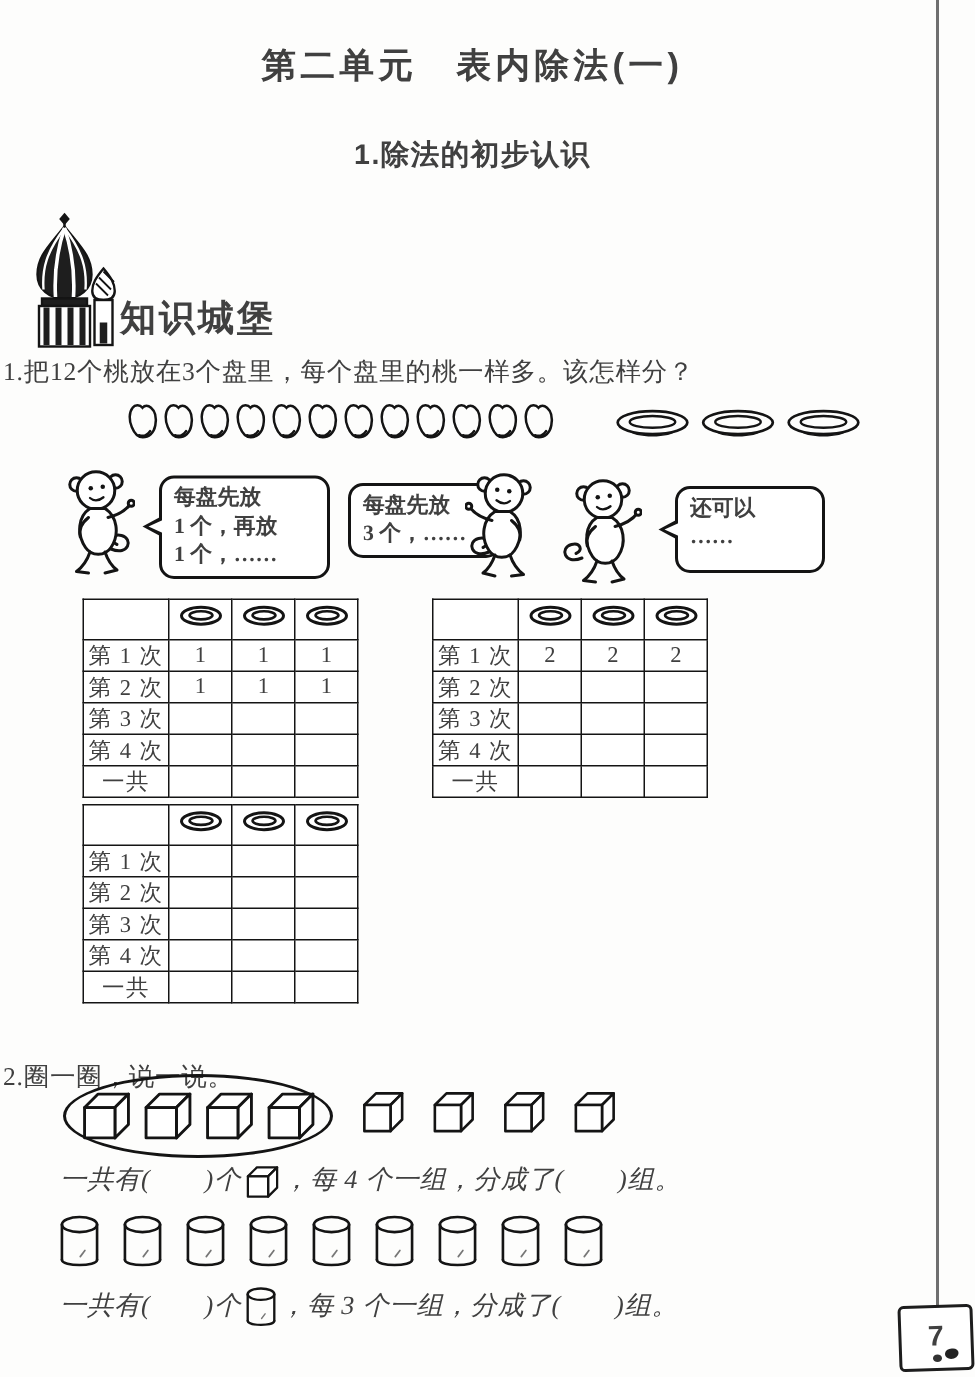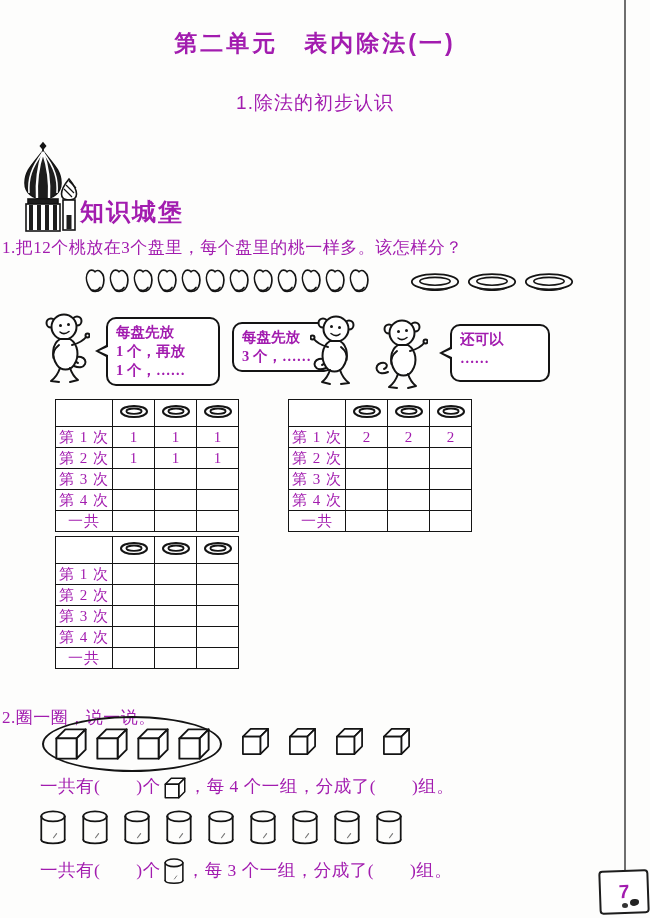--- a/index.html
+++ b/index.html
@@ -1,21 +1,21 @@
 <!DOCTYPE html>
 <html><head>
 <meta charset="utf-8">
 <style>
   html,body{margin:0;padding:0;background:#e8e8e8;}
   .page{position:relative;width:650px;height:918px;background:#fdfdfc;margin:0 auto;
-        font-family:"Liberation Serif",serif;color:#a21caf;overflow:hidden;}
+        font-family:"Liberation Serif",serif;color:#404040;overflow:hidden;}
   .abs{position:absolute;}
   .title{top:28px;left:0;right:20px;text-align:center;font-size:23px;font-weight:bold;
          letter-spacing:3px;font-family:"Liberation Sans",sans-serif;}
-  .subtitle{top:90px;left:0;right:20px;text-align:center;font-size:19px;font-weight:normal;
+  .subtitle{top:90px;left:0;right:20px;text-align:center;font-size:19px;font-weight:bold;
             letter-spacing:1px;font-family:"Liberation Sans",sans-serif;}
   .section-label{left:80px;top:196px;font-size:24px;font-weight:bold;letter-spacing:2px;
                  font-family:"Liberation Sans",sans-serif;}
   .q-text{font-size:17px;letter-spacing:.5px;}
   .q1-text{left:2px;top:236px;}
   .q2-text{left:2px;top:686px;margin-top:20px;}
   .peach-row{left:84px;top:267px;display:flex;gap:2px;}
   .plate-row{left:410px;top:272px;display:flex;gap:7px;}
   .bubble{position:absolute;border:2px solid #141414;border-radius:10px;background:#fff;
           padding:4px 8px;font-size:14.5px;line-height:1.3;font-weight:600;}
@@ -30,21 +30,21 @@
       border-top:5px solid transparent;border-bottom:5px solid transparent;border-left:11px solid #fff;}
   .wtable{border-collapse:collapse;background:#fff;}
   .wtable td{border:1.7px solid #141414;text-align:center;padding:0;vertical-align:middle;}
   .wtable .lbl{width:56px;font-size:15px;letter-spacing:1px;}
   .wtable .hd{height:26px;width:41px;}
   .wtable .val{height:20px;width:41px;font-size:15px;}
   .wtable tr td.lbl{height:20px;font-family:Liberation Serif, serif;}
   .cube-ellipse{left:42px;top:716px;width:180px;height:56px;border:2.2px solid #141414;
                 border-radius:50%;display:flex;align-items:center;justify-content:center;gap:5px;box-sizing:border-box;}
   .cubes-loose{left:240px;top:726px;display:flex;gap:16px;}
-  .fill-line{display:flex;align-items:center;font-size:17.5px;letter-spacing:.5px;}
+  .fill-line{display:flex;align-items:center;font-size:17.5px;letter-spacing:.5px;font-style:italic;}
   .q2-line1{left:40px;top:774px;}
   .q2-line2{left:40px;top:858px;}
   .cyl-row{left:38px;top:810px;display:flex;gap:12px;}
   .right-line{left:624px;top:0;width:1.5px;height:870px;background:#6f6f6f;}
   .page-box{left:599px;top:870px;width:46px;height:40px;border:2px solid #1d1d1d;border-radius:4px;
             transform:rotate(-2deg);display:flex;align-items:center;justify-content:center;
             font-size:19px;font-weight:bold;font-family:"Liberation Sans",sans-serif;background:#fff;}
   .smudge1{left:630px;top:899px;width:9px;height:7px;background:#222;border-radius:50% 40% 55% 45%;}
   .smudge2{left:622px;top:903px;width:6px;height:5px;background:#333;border-radius:50%;}
 </style>

